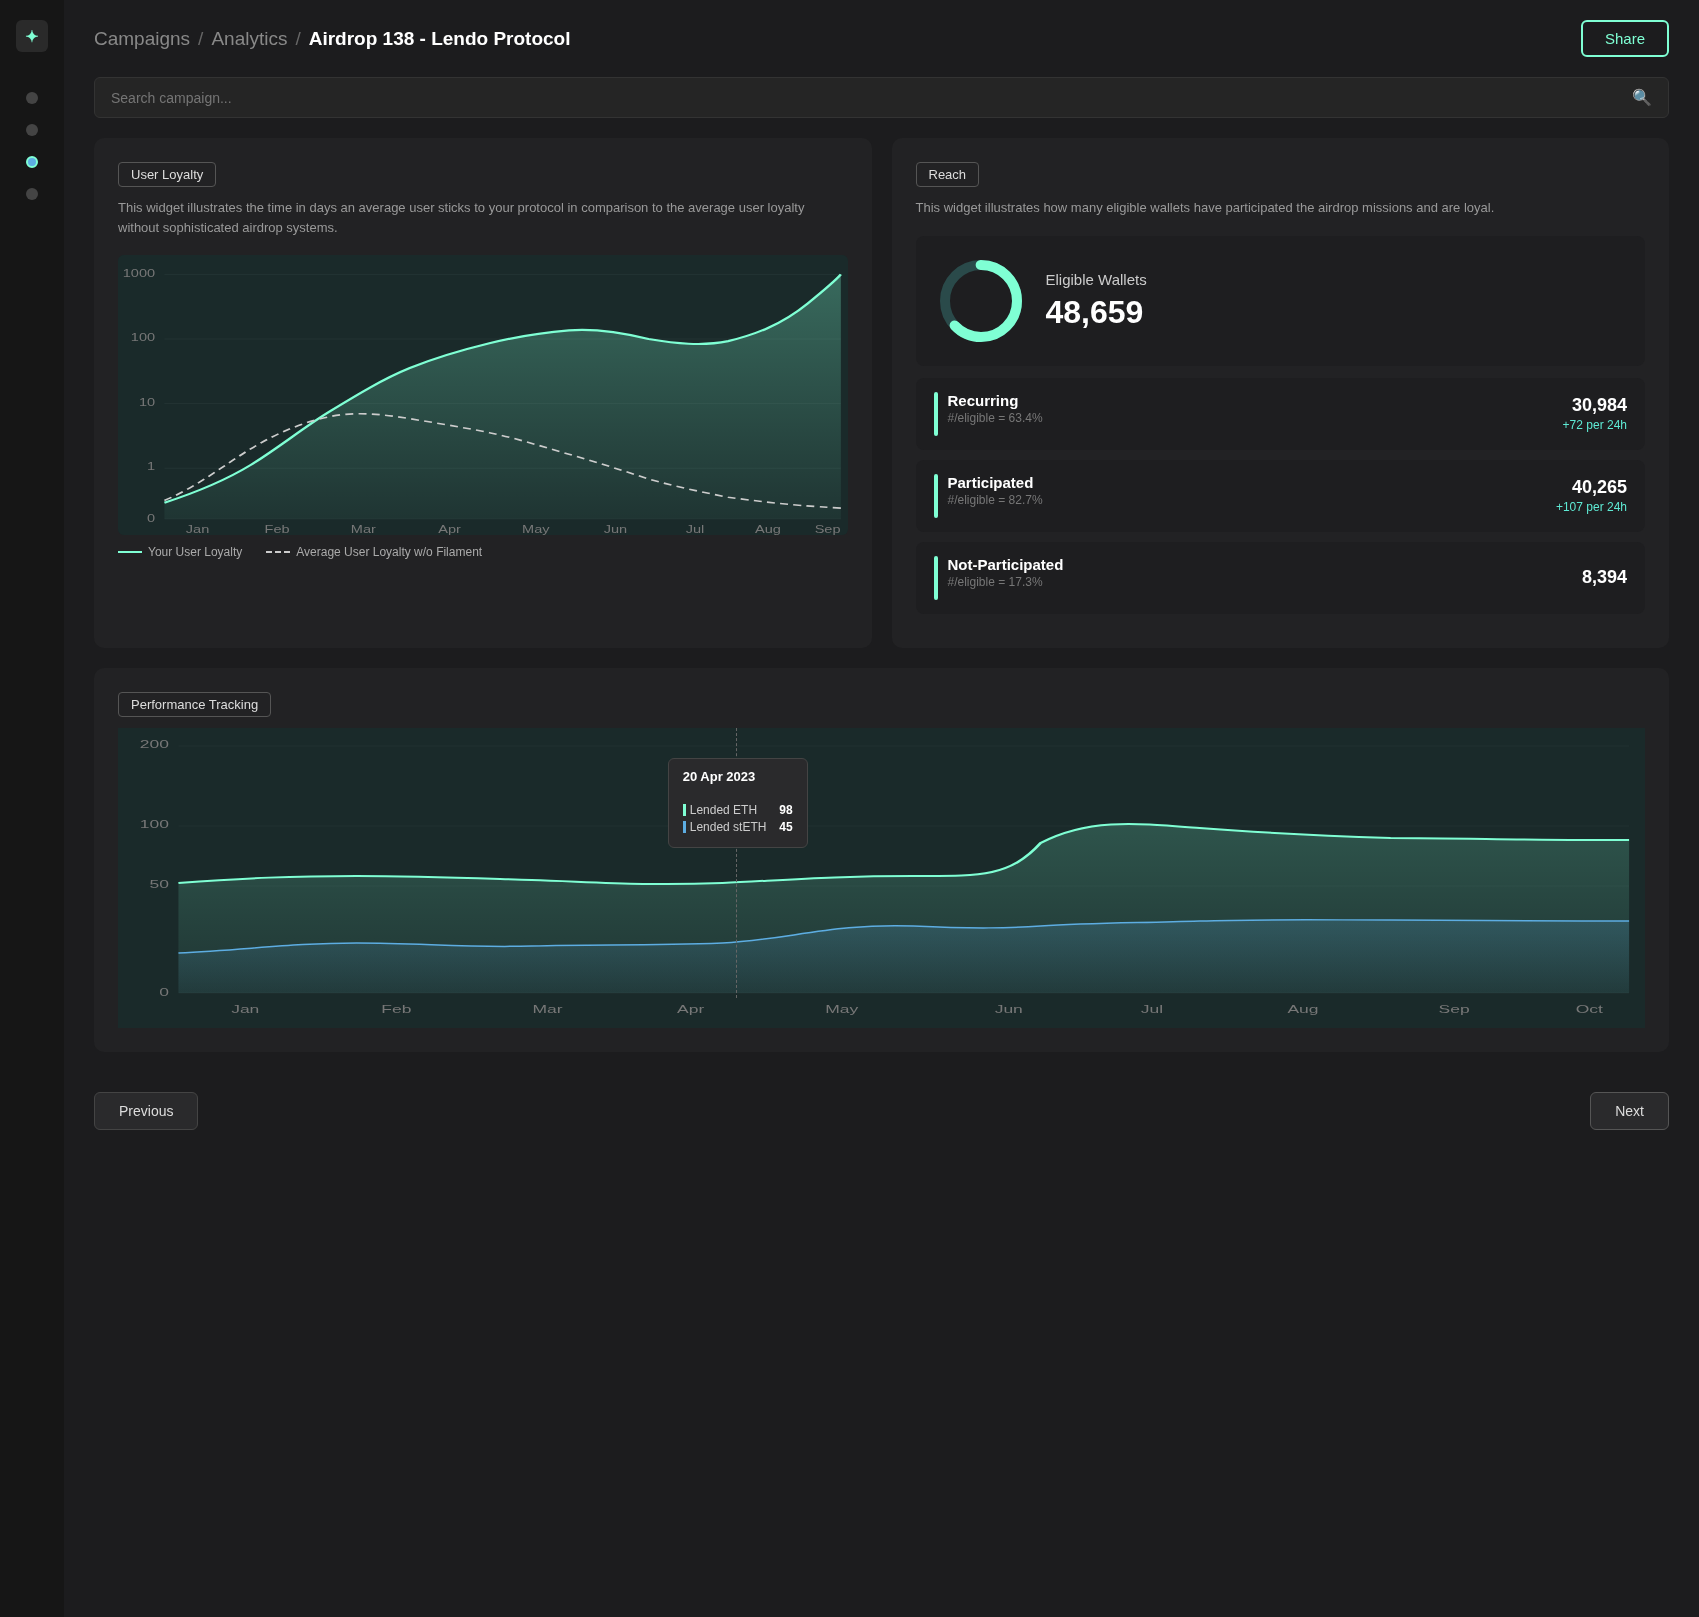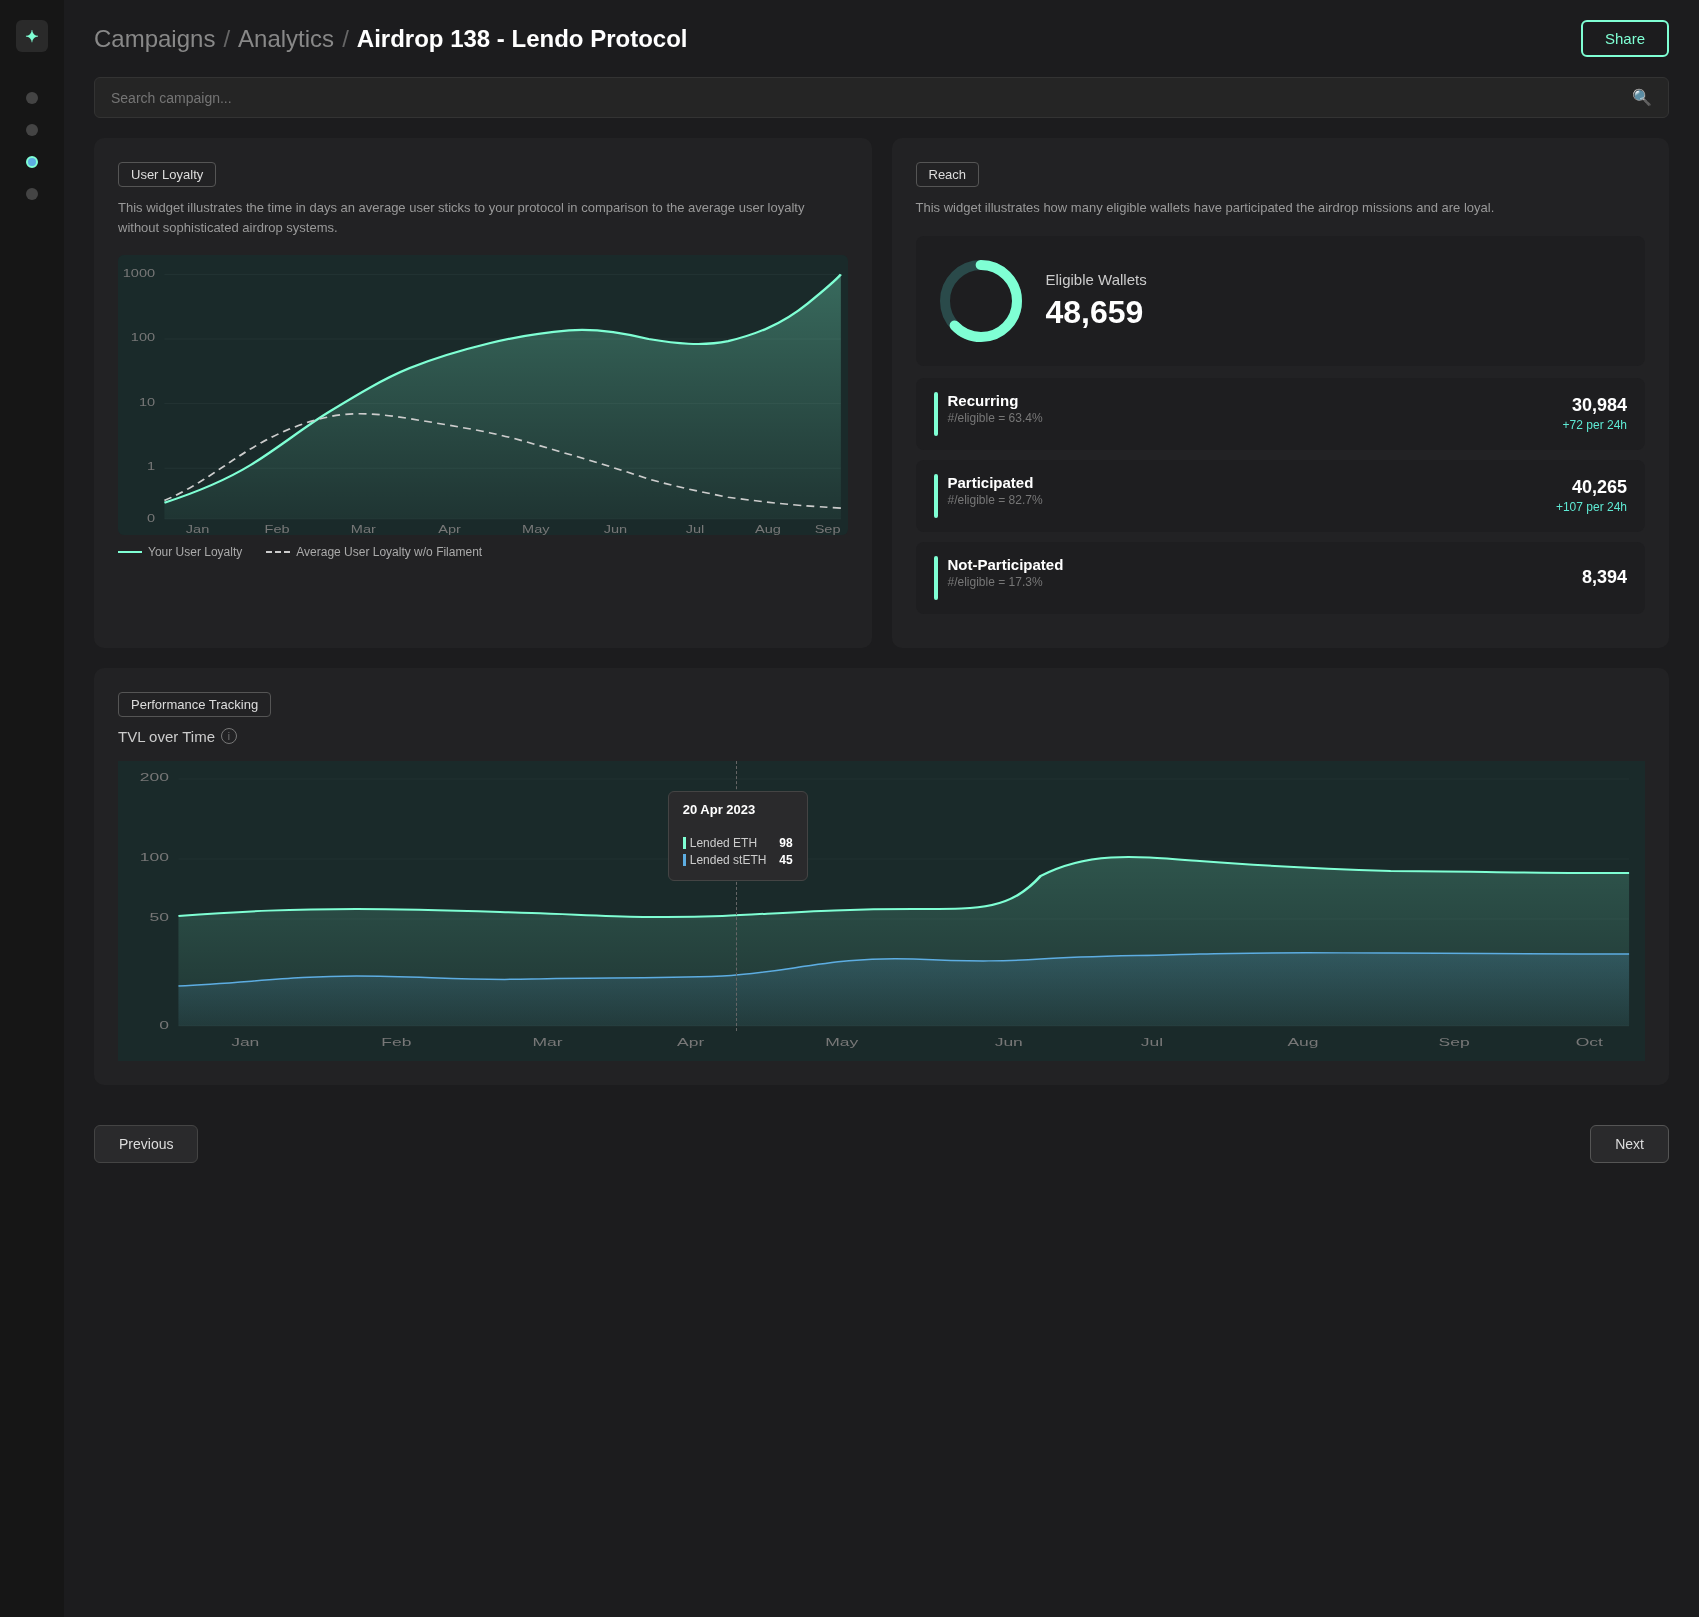--- a/index.html
+++ b/index.html
@@ -52,21 +52,21 @@
     .header {
       display: flex;
       align-items: center;
       justify-content: space-between;
       margin-bottom: 20px;
     }
     .breadcrumb {
       display: flex;
       align-items: center;
       gap: 8px;
-      font-size: 24px;
+      font-size: 19px;
     }
     .breadcrumb-campaigns {
       color: #888;
     }
     .breadcrumb-separator {
       color: #666;
     }
     .breadcrumb-analytics {
       color: #888;
     }
@@ -500,24 +500,20 @@
         <div class="metric-right">
           <div class="metric-value">8,394</div>
         </div>
       </div>
     </div>
   </div>
 
   <div class="performance-card">
     <div class="widget-title-badge">Performance Tracking</div>
 
-    <div class="tvl-title">
-      <span>TVL over Time</span>
-      <span class="info-icon">i</span>
-    </div>
 
     <div class="tvl-chart-area">
 
       <div class="tooltip-box" style="left:36%; top:30px;">
         <div class="tooltip-date">20 Apr 2023</div>
         <div class="tooltip-item">
           <span class="tooltip-label">
             <span class="tooltip-bar"></span>
             <span>Lended ETH</span>
           </span>

